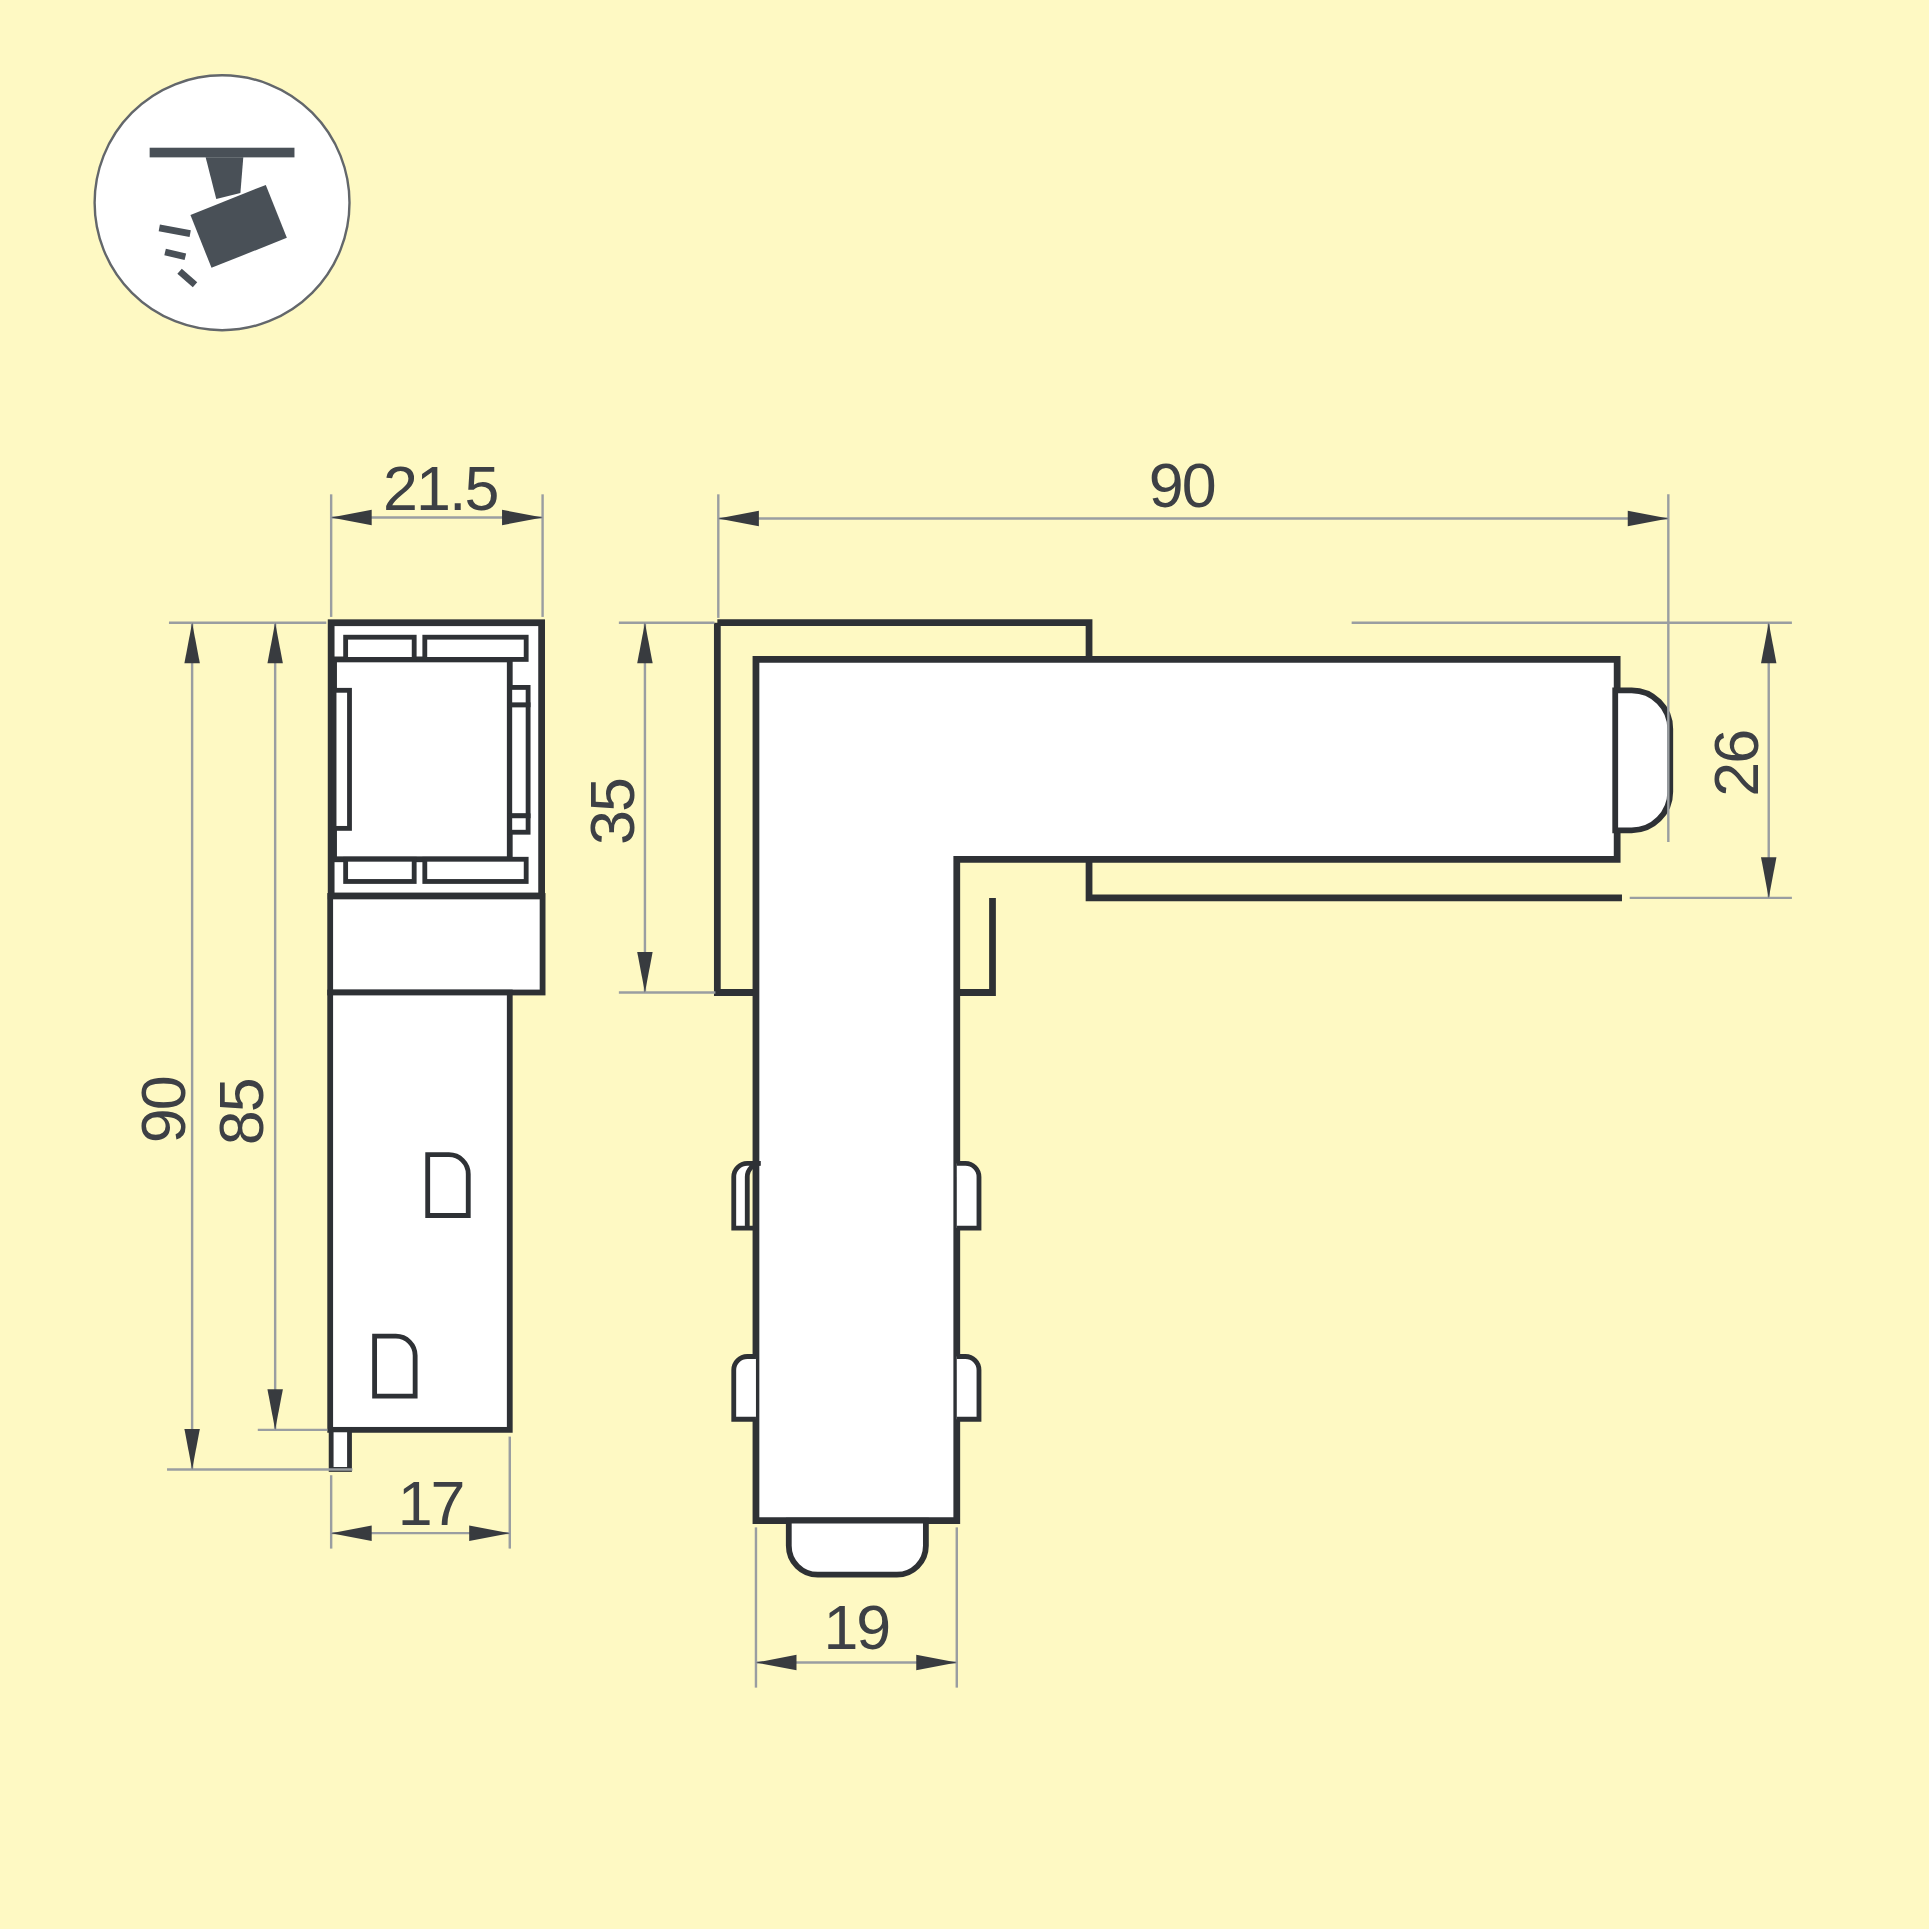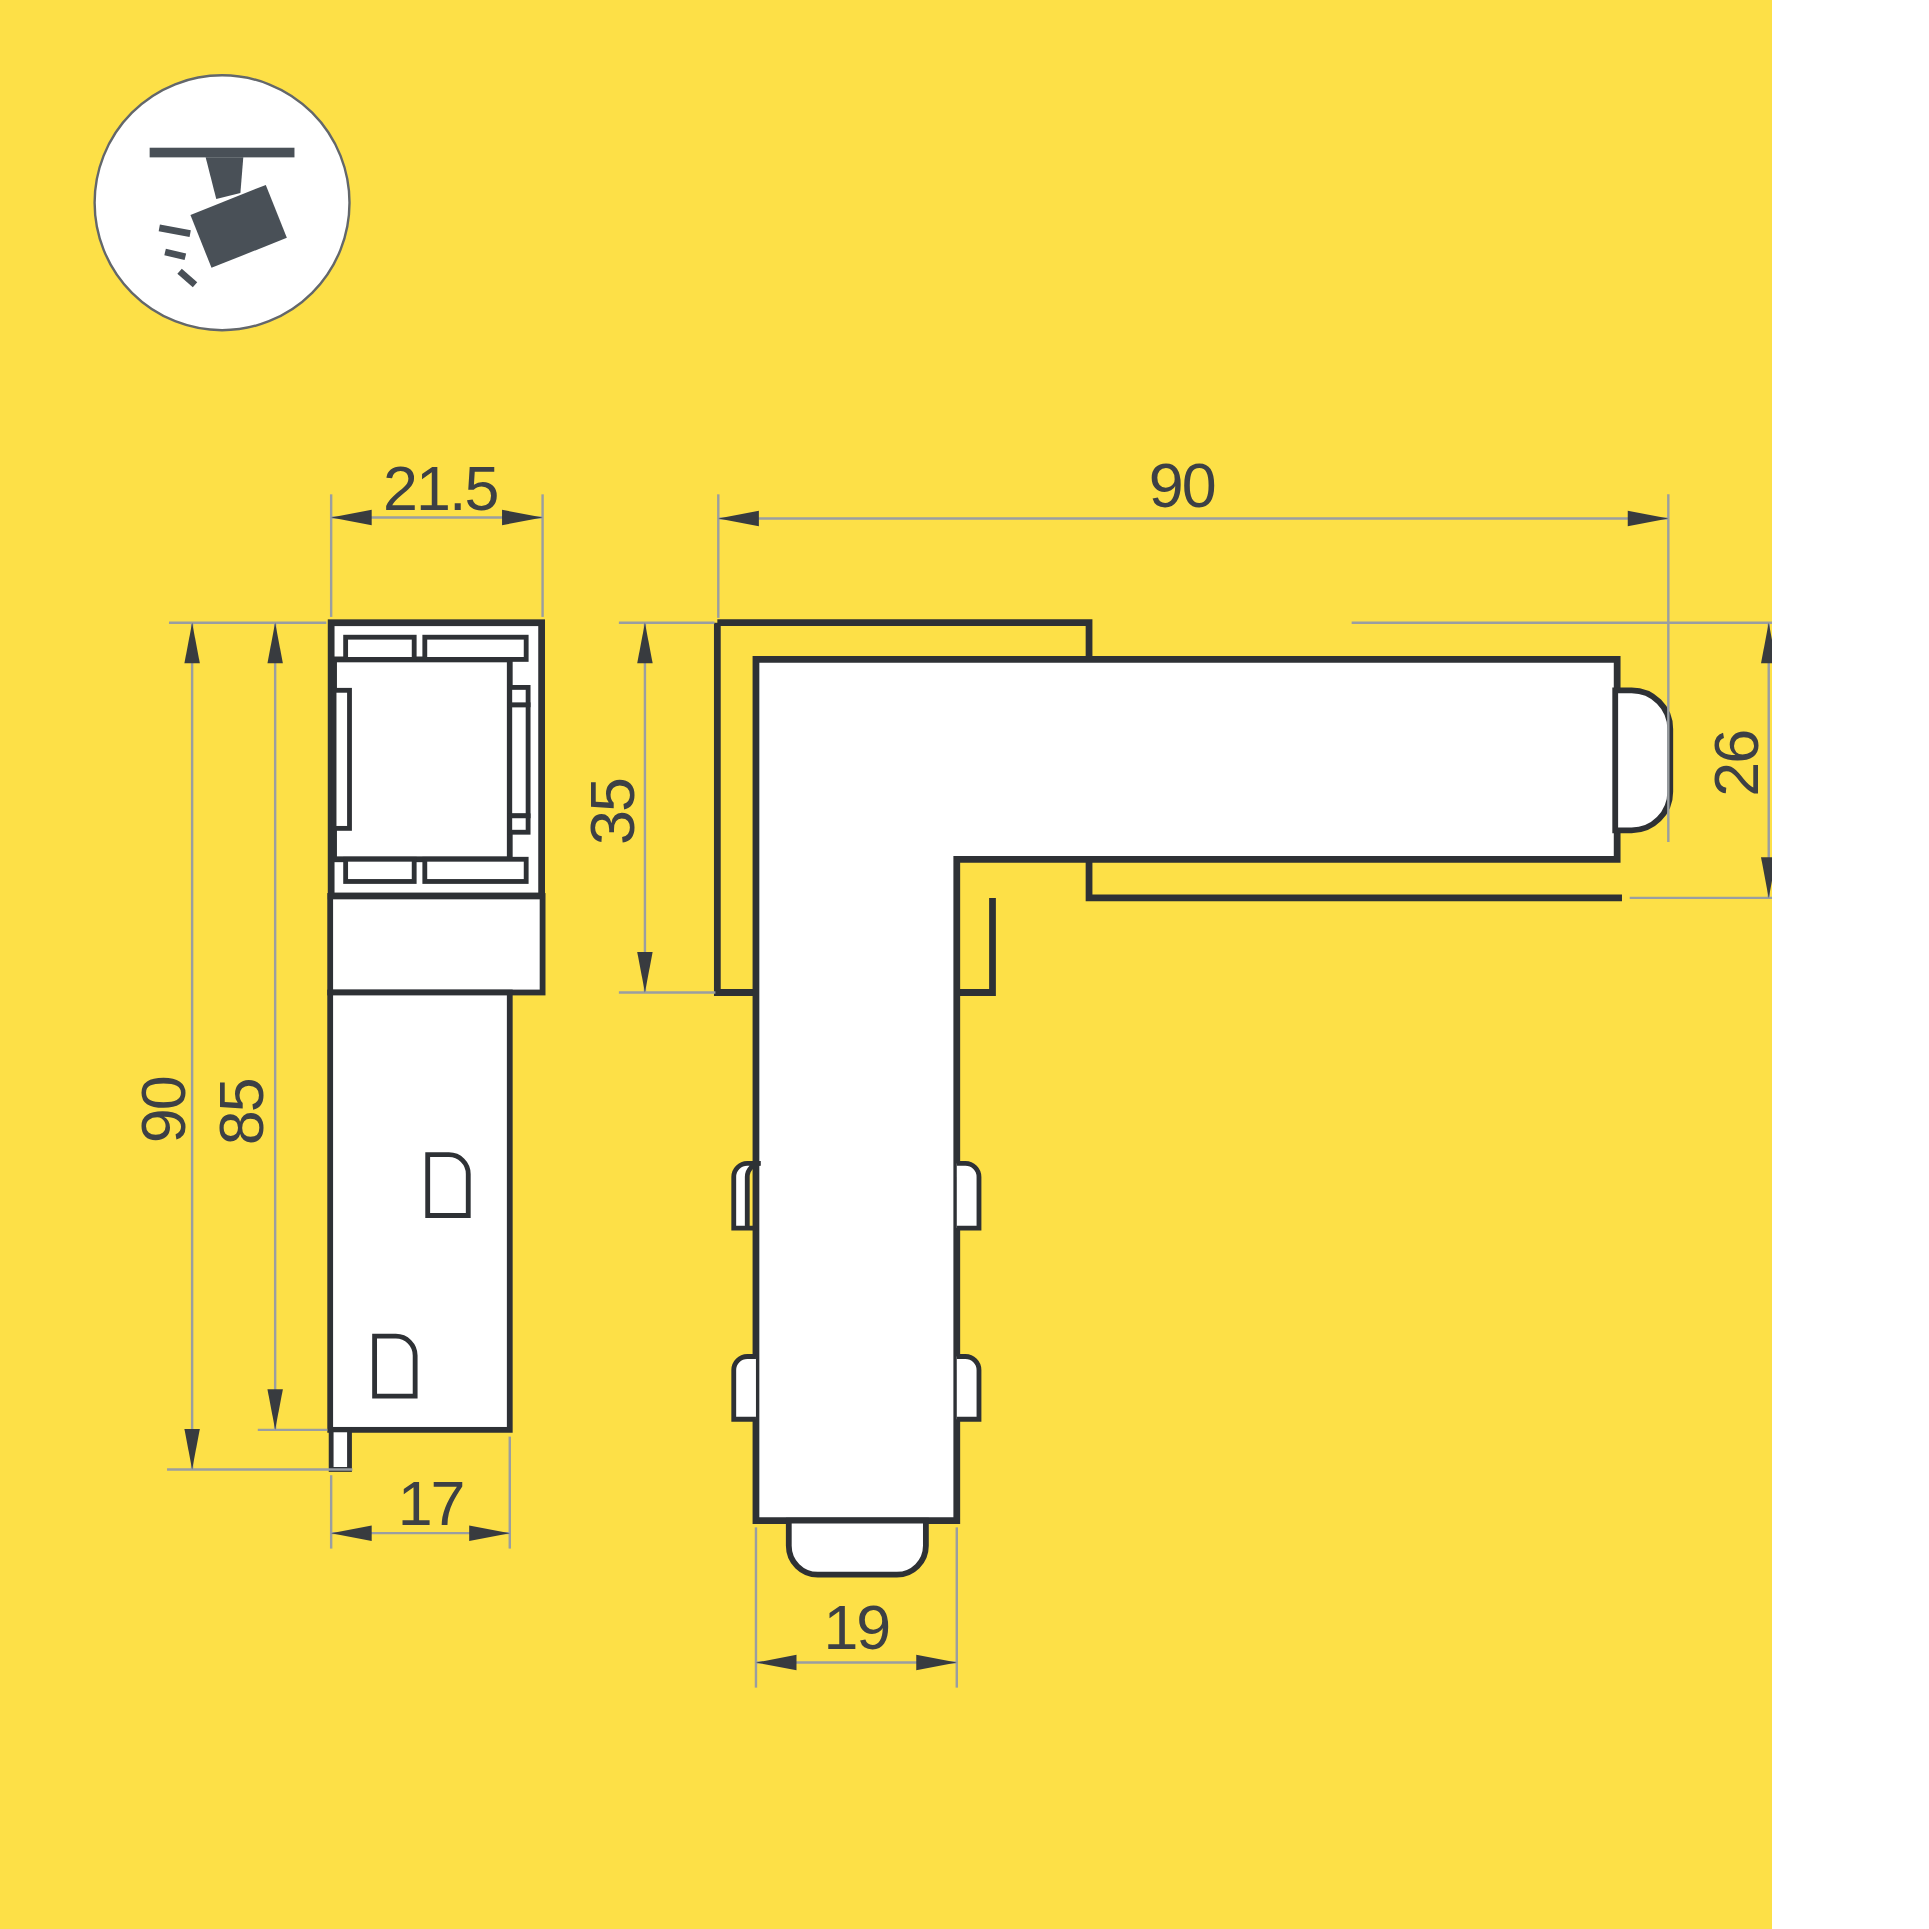--- a/index.html
+++ b/index.html
@@ -1,16 +1,16 @@
 <!DOCTYPE html>
 <html><head>
 <meta charset="utf-8">
 <style>
   html,body{margin:0;padding:0;background:#ffffff;}
-  .sheet{position:relative;width:1772px;height:1929px;background:#fde047;overflow:hidden;}
+  .sheet{position:relative;width:1929px;height:1929px;background:#fef9c3;overflow:hidden;}
   .sheet svg{position:absolute;left:0;top:0;}
   .lbl{font-family:"Liberation Sans", sans-serif;font-size:65px;letter-spacing:-2px;}
 </style>
 </head>
 <body>
 
 <div class="sheet">
 <svg width="1929" height="1929" viewBox="0 0 1998 1998" xmlns="http://www.w3.org/2000/svg">
 
   <g fill="#ffffff" stroke="#2e3135">

